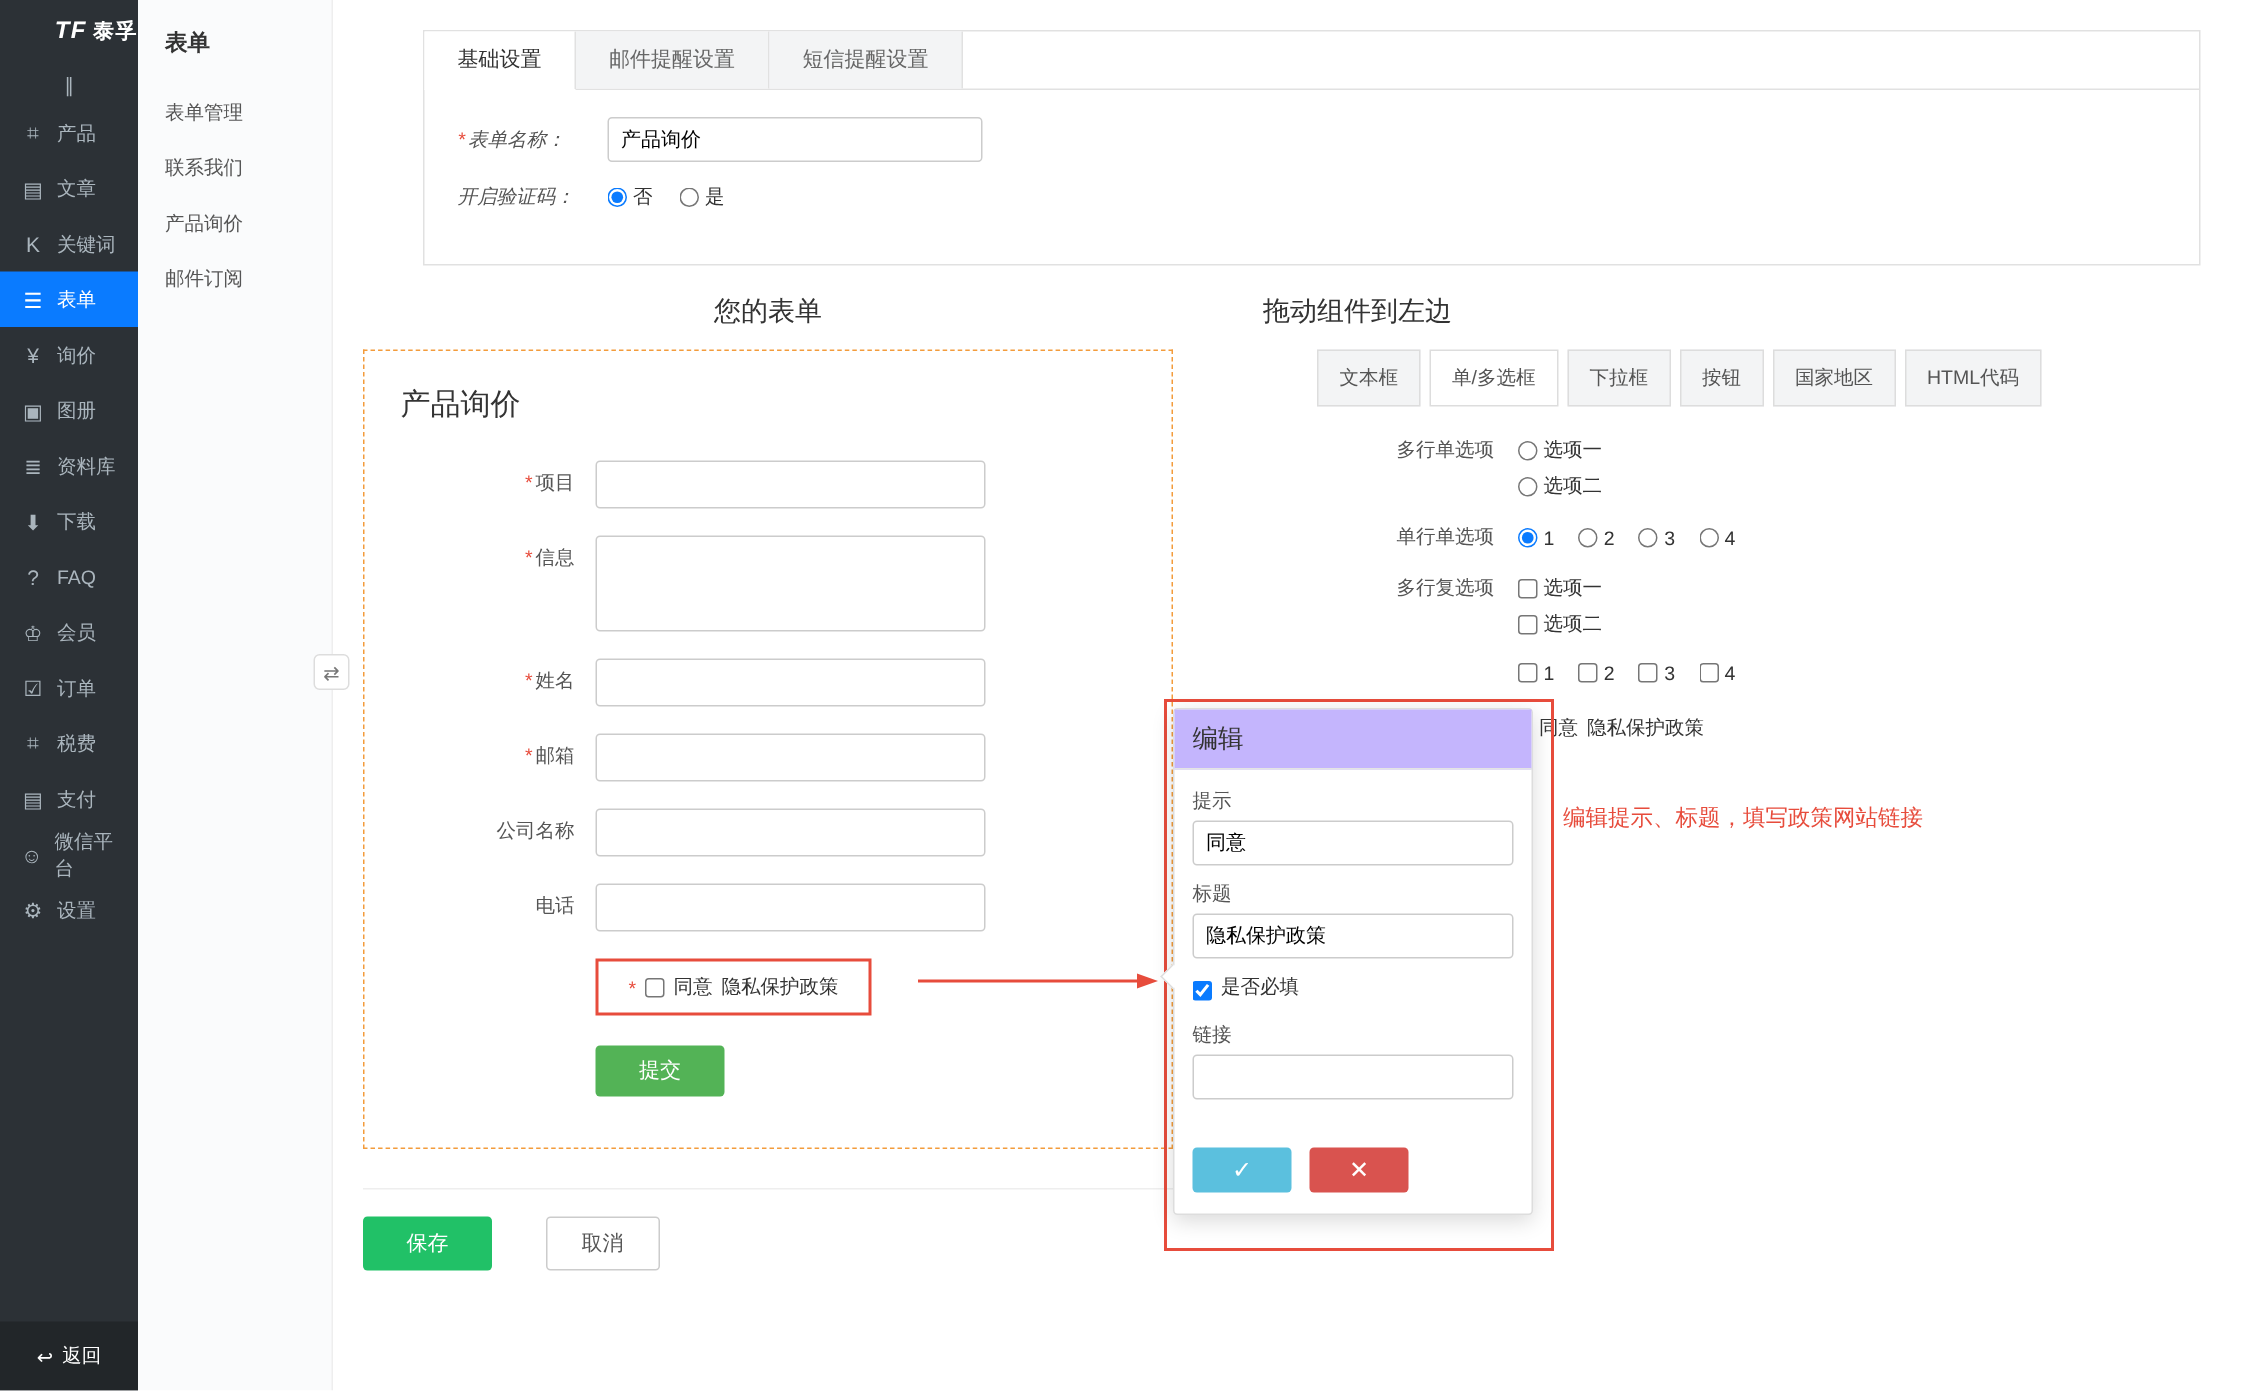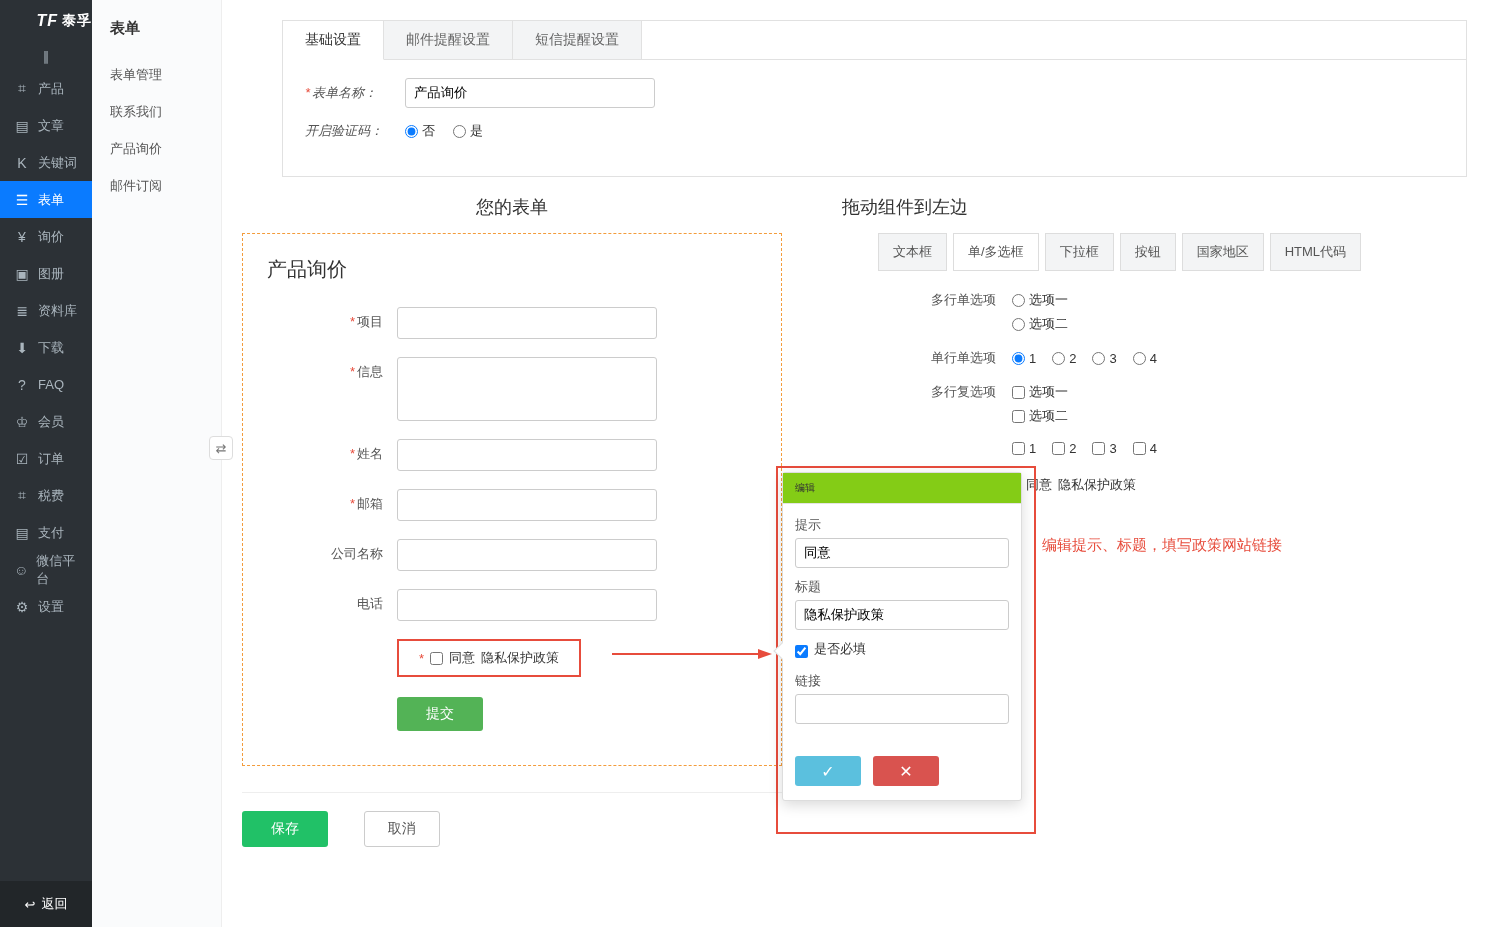--- a/index.html
+++ b/index.html
@@ -127,21 +127,21 @@
   position:absolute; left:612px; top:648px; width:160px; height:12px; pointer-events:none;
 }
 .arrow svg { width:100%; height:100%; }
 
 
 .popup {
   position:absolute; left:782px; top:472px; width:240px;
   background:#fff; border:1px solid #ddd; border-radius:3px;
   box-shadow:0 4px 14px rgba(0,0,0,0.15);
 }
-.popup .phdr { background:#84cc16; padding:8px 12px; font-size:10px; border-bottom:1px solid #e4e4e4;}
+.popup .phdr { background:#c4b5fd; padding:8px 12px; font-size:17px; border-bottom:1px solid #e4e4e4;}
 .popup .pbody { padding:12px;}
 .popup .pfield { margin-bottom:10px;}
 .popup .pfield label { display:block; margin-bottom:4px; color:#555;}
 .popup .pfield input[type=text] {
   width:100%; height:30px; border:1px solid #ccc; border-radius:3px; padding:0 8px;
 }
 .popup .chk { display:flex; align-items:flex-end; gap:6px; margin:6px 0 14px 0;}
 .popup .pfoot { padding:10px 12px 14px 12px; display:flex; gap:12px;}
 .popup .ok { width:66px; height:30px; background:#5bc0de; border:none; border-radius:3px; color:#fff; font-size:16px; cursor:pointer;}
 .popup .no { width:66px; height:30px; background:#d9534f; border:none; border-radius:3px; color:#fff; font-size:16px; cursor:pointer;}

